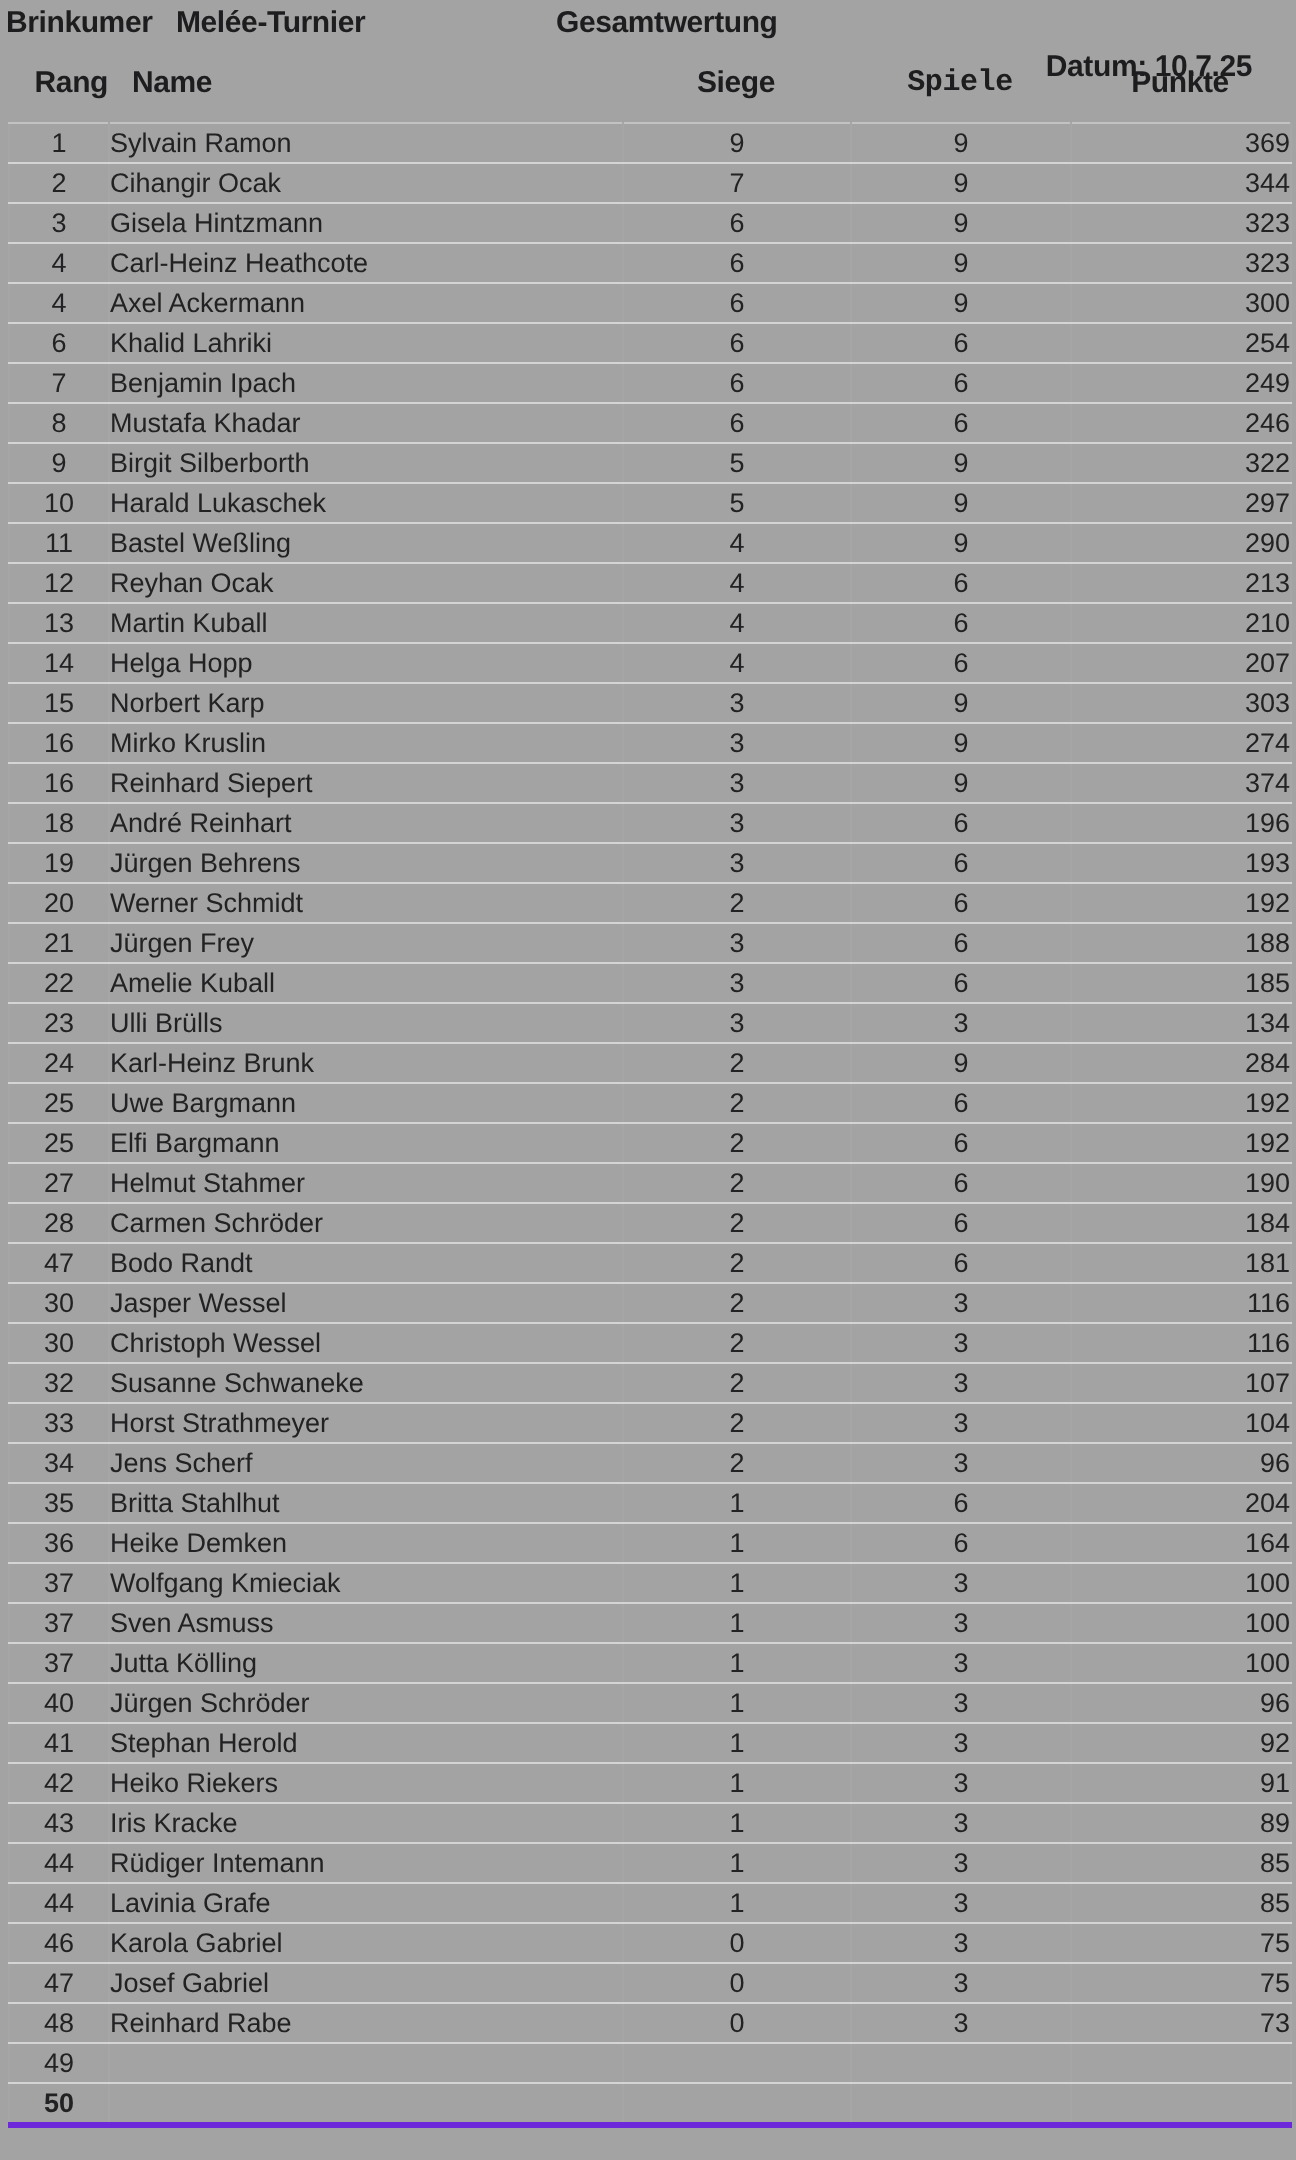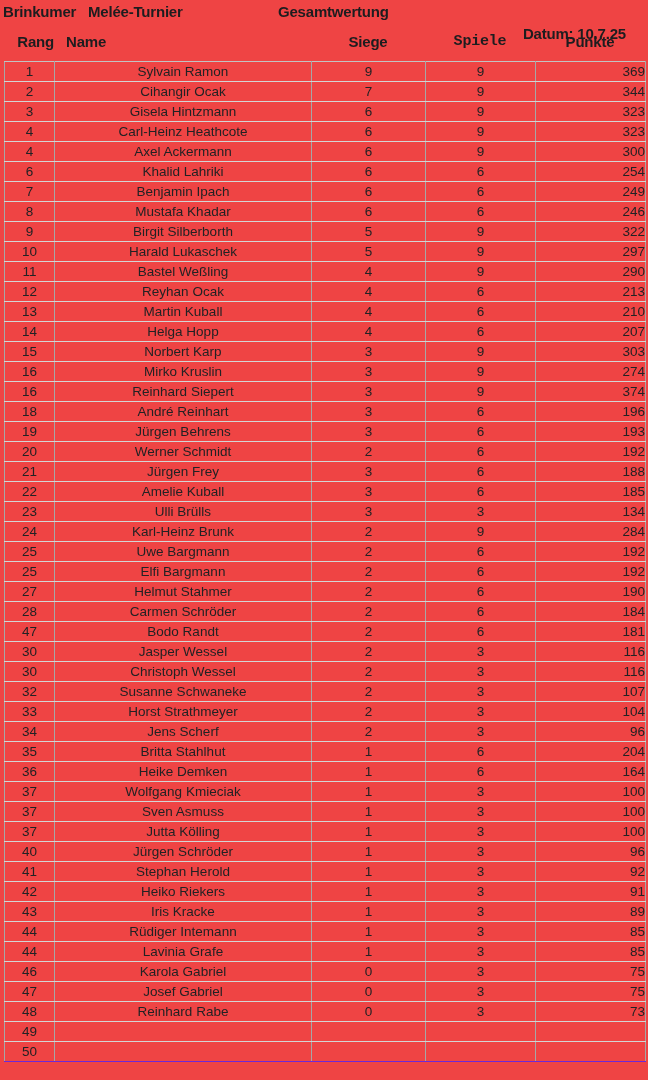--- a/index.html
+++ b/index.html
@@ -1,20 +1,20 @@
 <!DOCTYPE html>
 <html><head>
 <meta charset="utf-8">
 <style>
   html, body { margin: 0; padding: 0; background: #ffffff; }
   .page {
     position: relative;
     width: 648px;
     height: 1080px;
-    background: #ef4444;
+    background: #a3a3a3;
     font-family: "Liberation Sans", sans-serif;
     color: #1d1d1f;
     overflow: hidden;
   }
   
   .title-line span {
     position: absolute;
     top: 3px;
     font-size: 15px;
     font-weight: bold;
@@ -55,23 +55,23 @@
     box-sizing: border-box;
     padding: 0;
     border-right: 1px solid #a6a6a6;
     border-bottom: 1px solid #d4d4d4;
     font-size: 13.5px;
     line-height: 19px;
     white-space: nowrap;
     overflow: hidden;
     color: #222224;
   }
-  table.standings tr:last-child td { border-bottom: 1px solid #6d28d9; }
+  table.standings tr:last-child td { border-bottom: 3px solid #6d28d9; font-weight: bold; }
   td.col-rang   { text-align: center; }
-  td.col-name   { text-align: center; padding-left: 11px; }
+  td.col-name   { text-align: left; padding-left: 11px; }
   td.col-siege  { text-align: center; }
   td.col-spiele { text-align: center; }
   td.col-punkte { text-align: right; }
 </style>
 </head>
 <body>
 
 <div class="page">
 
   <div class="title-line">

